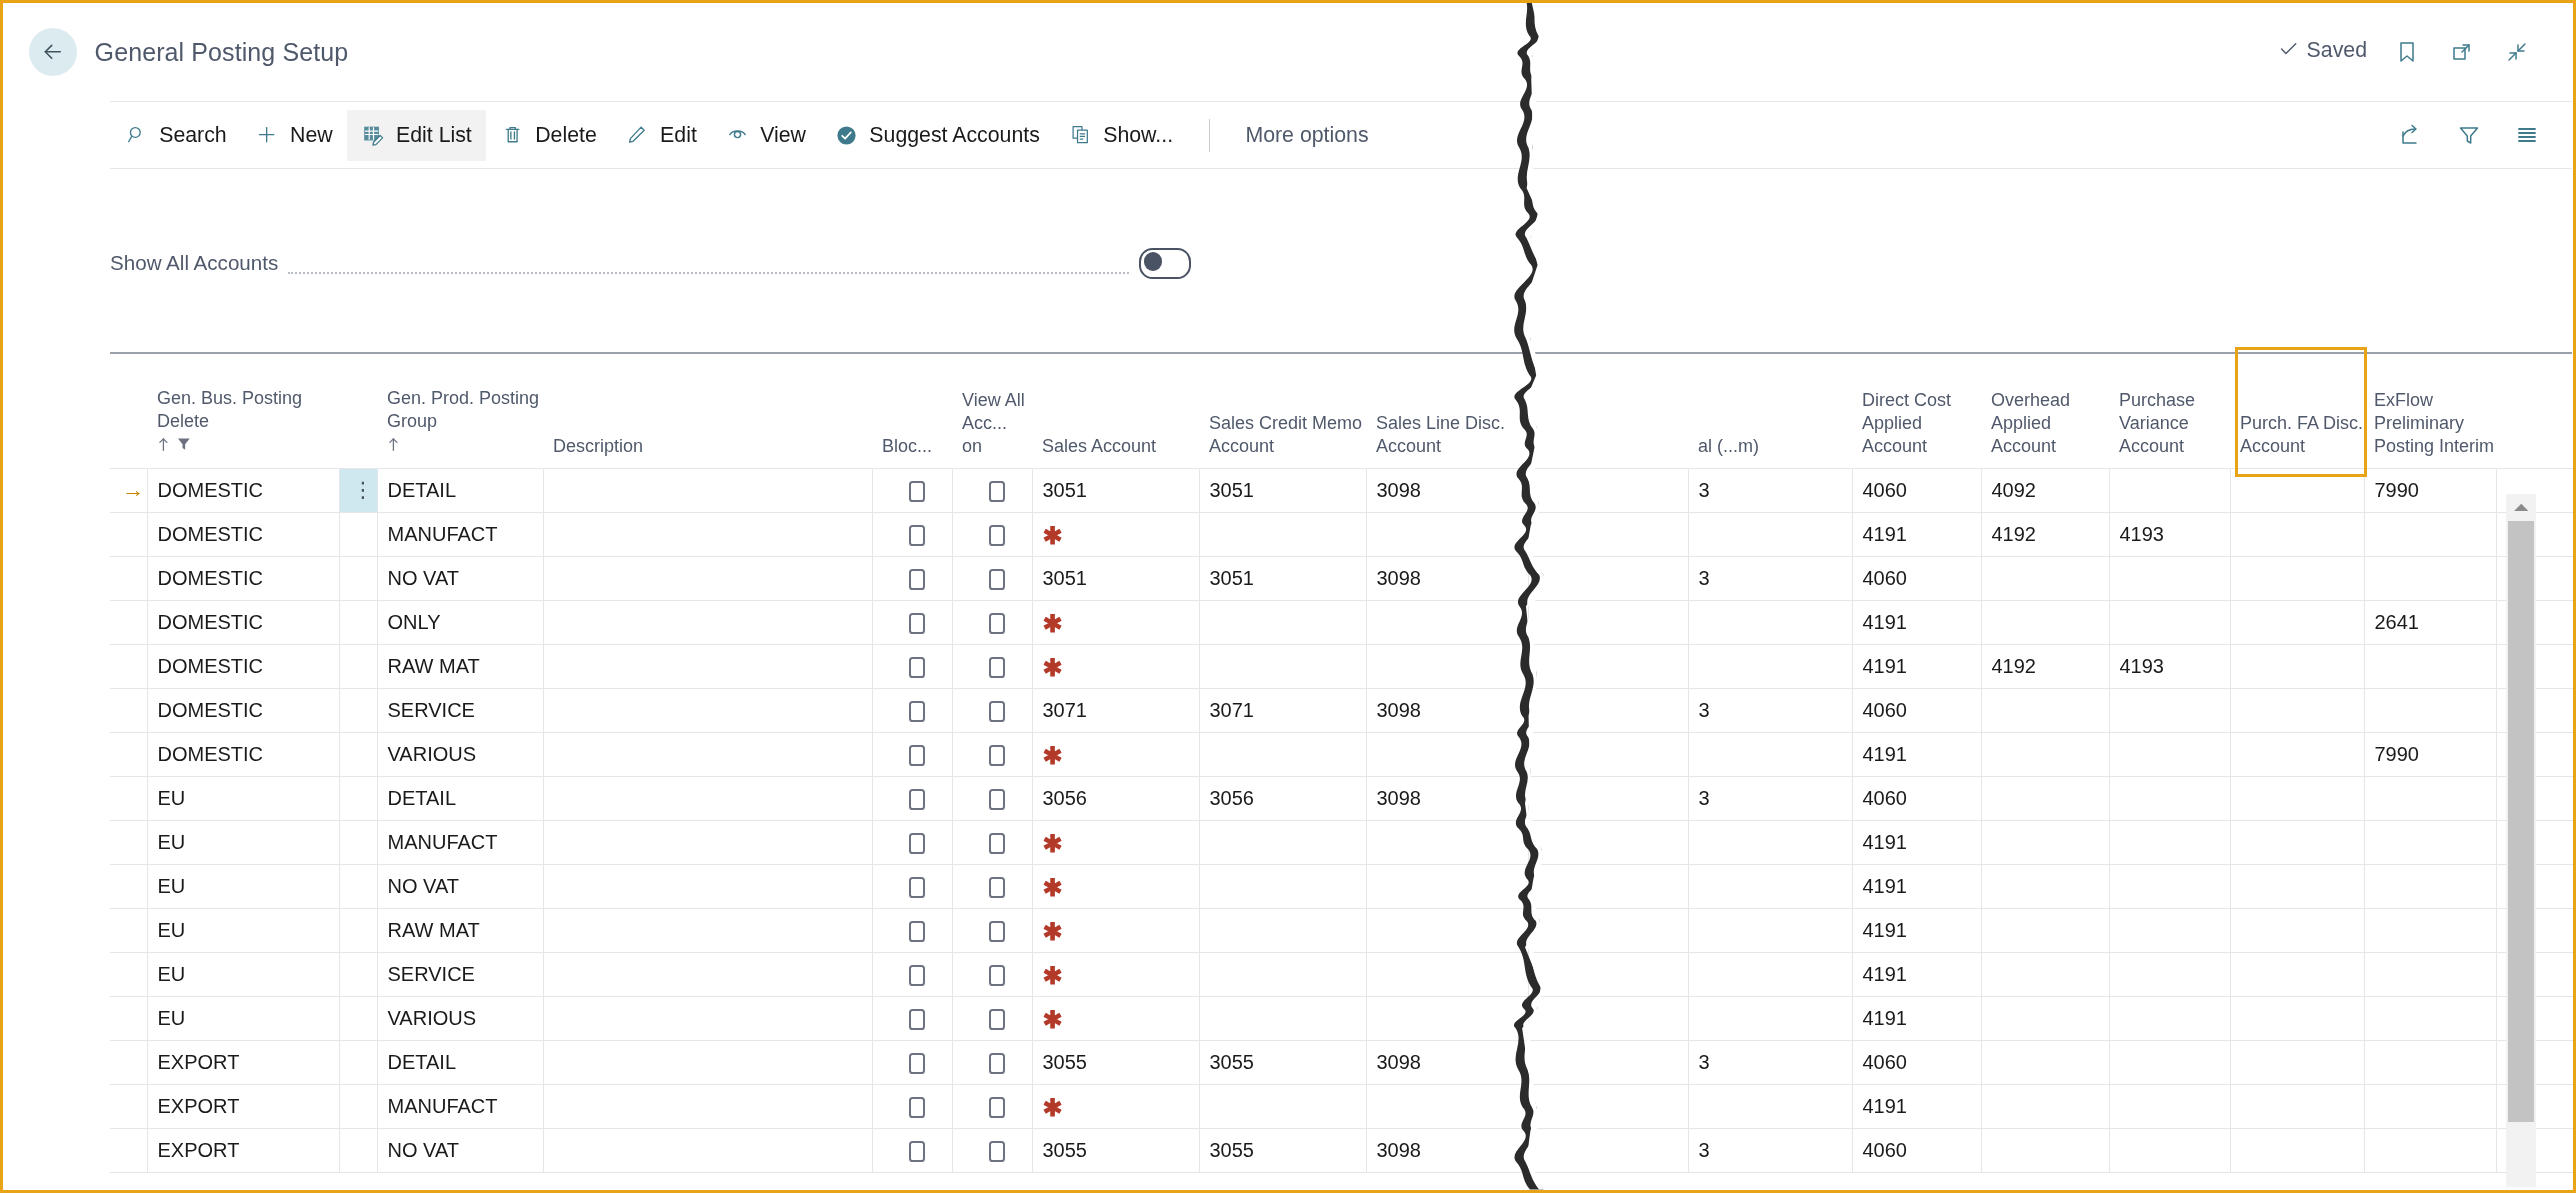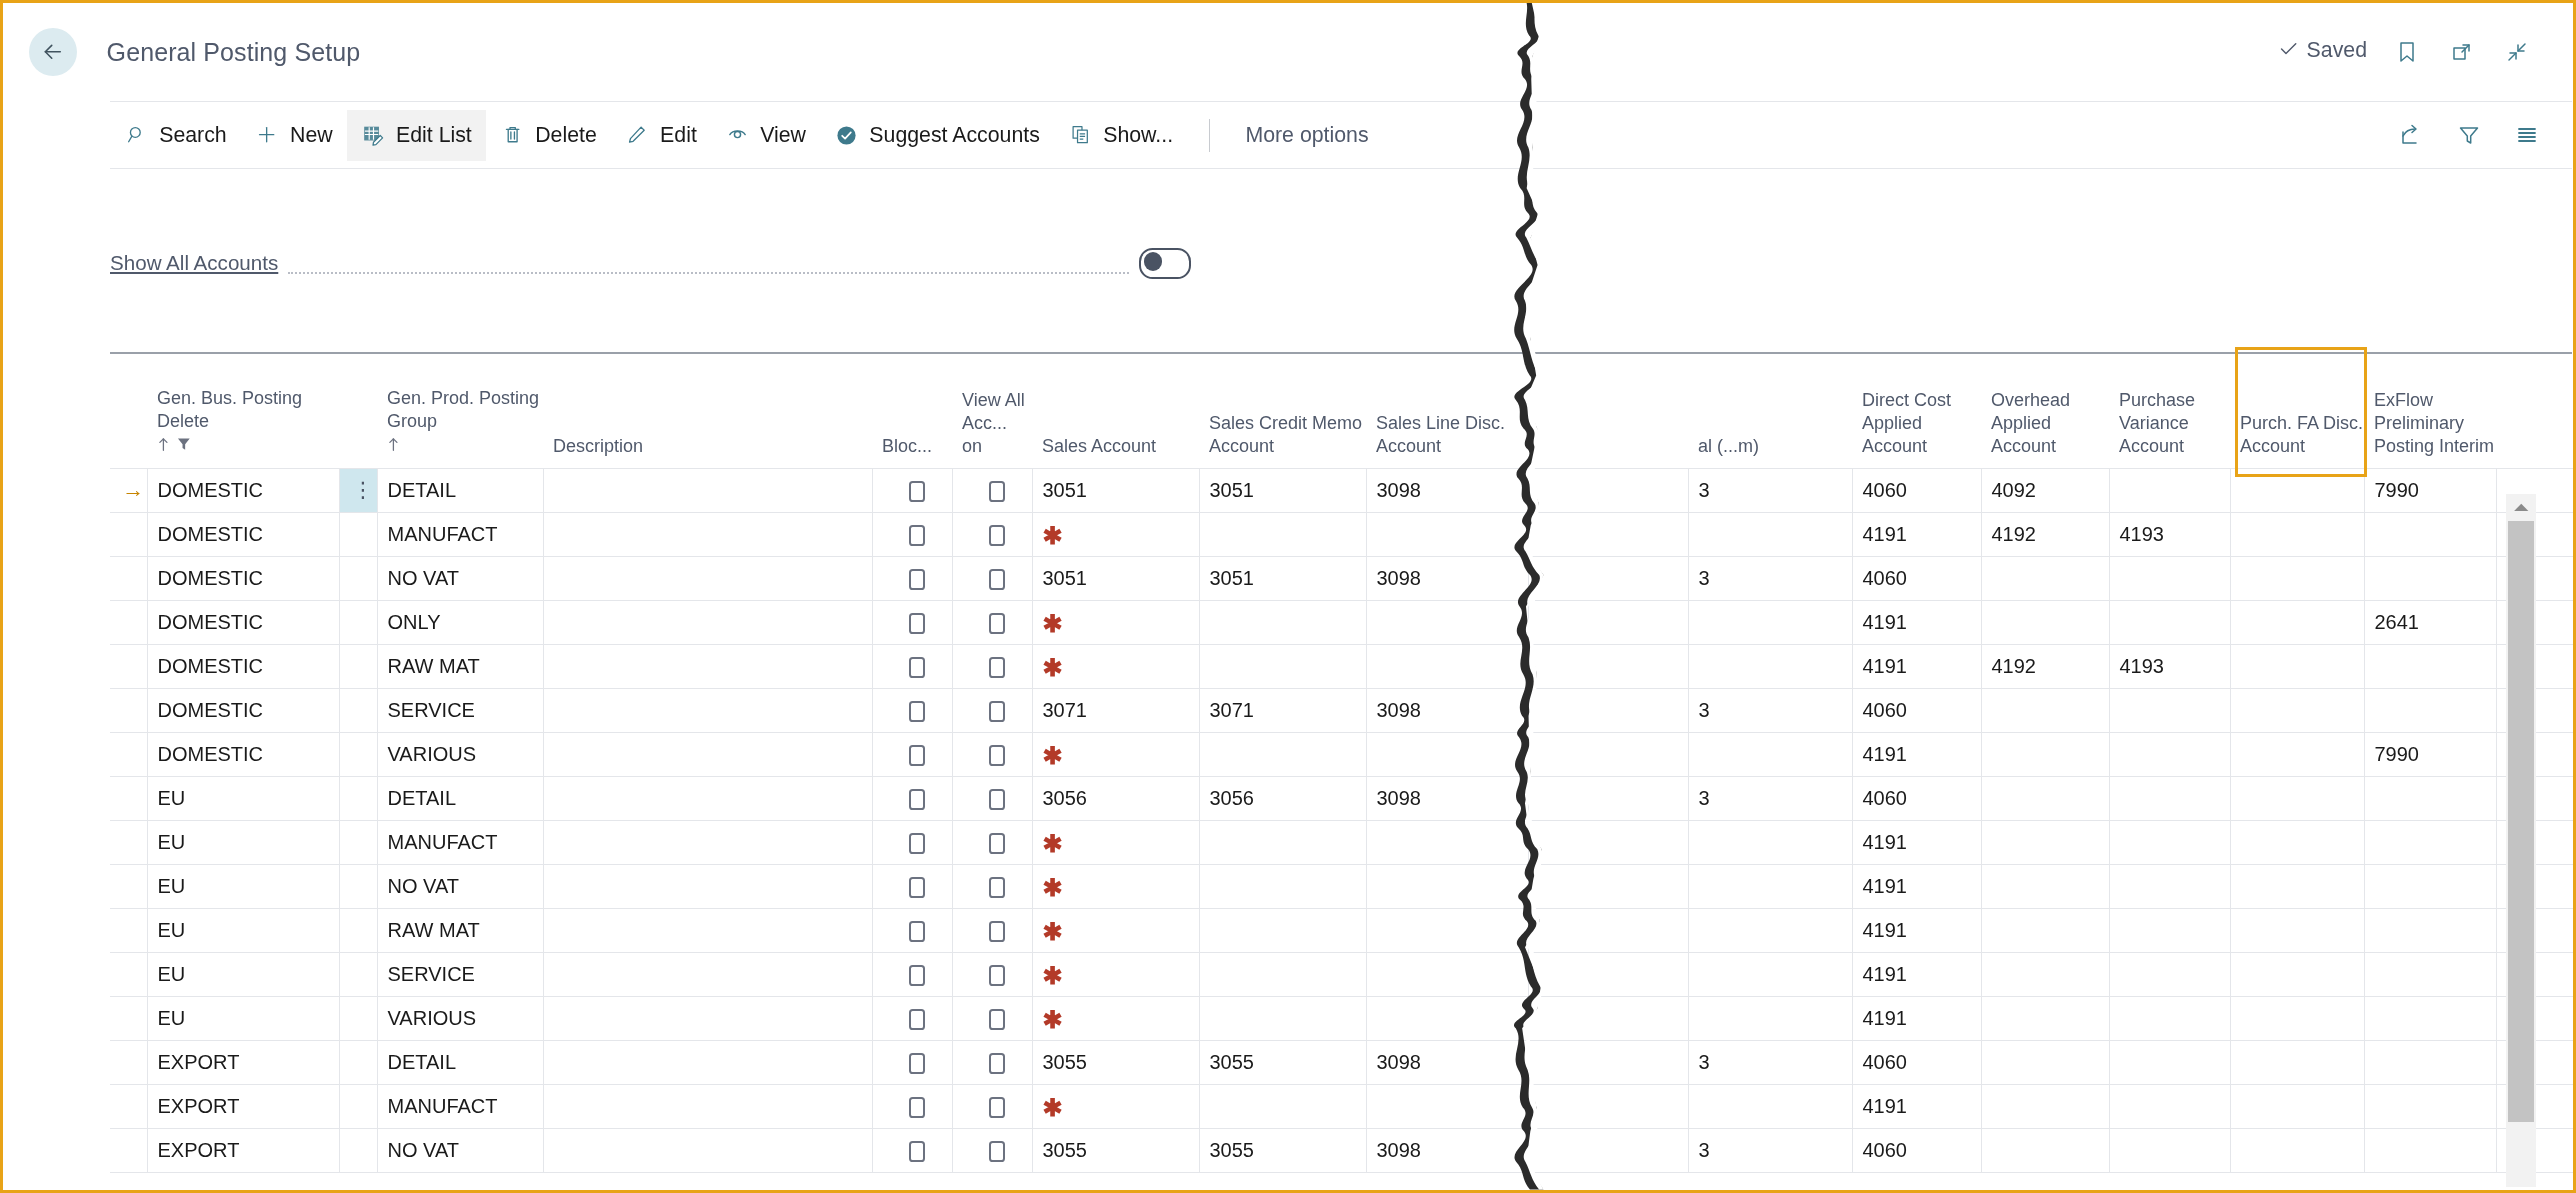--- a/index.html
+++ b/index.html
@@ -41,21 +41,21 @@
     background: #DCEBF0;
     margin-left: 25.6px;
     display: flex;
     align-items: center;
     justify-content: center;
     cursor: pointer;
     flex: none;
   }
   #back-button svg { display:block; }
   #page-title {
-    margin-left: 30px;
+    margin-left: 18px;
     font-size: 25px;
     color: #50596B;
     letter-spacing: 0.1px;
     white-space: nowrap;
   }
   #header-right {
     margin-left: auto;
     display: flex;
     align-items: center;
     gap: 24px;
@@ -116,21 +116,20 @@
     left: 107px; top: 235px;
     width: 1081px;
     height: 50px;
     display: flex;
     align-items: center;
   }
   #toggle-label {
     font-size: 20.6px;
     color: #50596B;
     white-space: nowrap;
-    text-decoration: underline;
   }
   #toggle-dots {
     flex: 1;
     height: 1.4px;
     margin: 0 10px;
     border-bottom: 2.1px dotted #B9BDC6;
     align-self: flex-end;
     margin-bottom: 14.2px;
   }
   #show-all-toggle {

